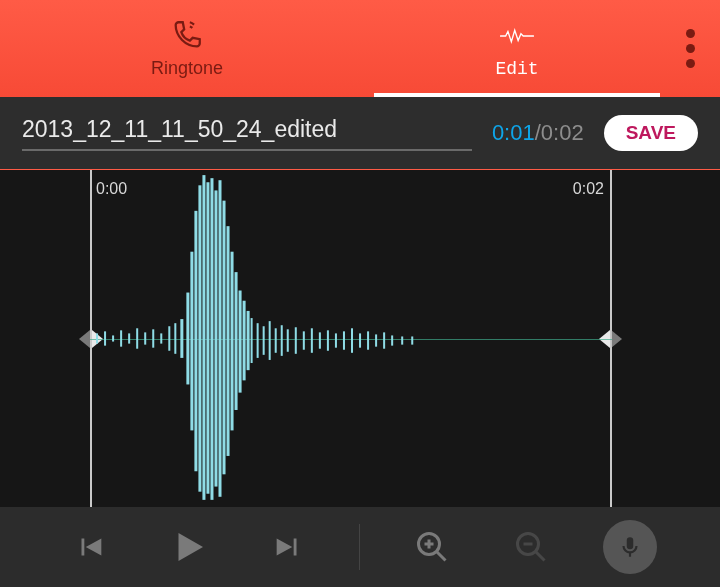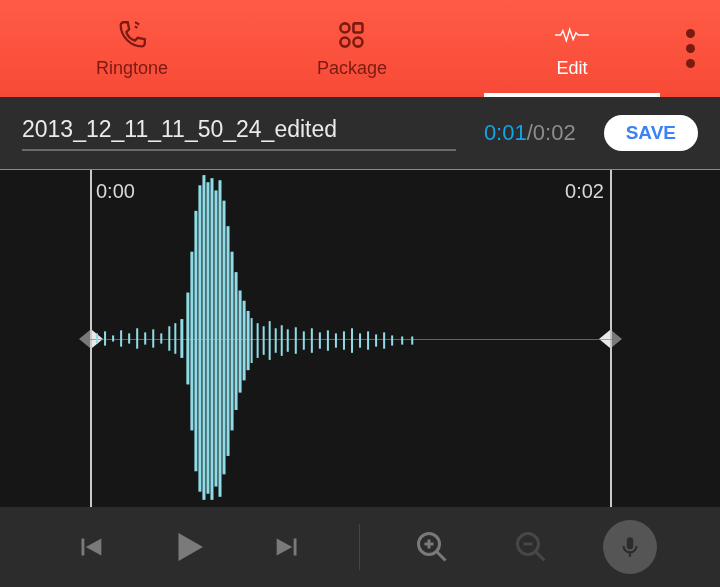--- a/index.html
+++ b/index.html
@@ -18,21 +18,21 @@
     display: flex;
     flex-direction: column;
     align-items: center;
     justify-content: center;
     gap: 6px;
     color: #7a1b12;
     position: relative;
     cursor: pointer;
     margin-left: 44px;
   }
-  .tab.active { color: #fff; }
+  .tab.active { color: #fff; font-family: Liberation Mono, monospace; }
   .tab.active::after {
     content: "";
     position: absolute;
     left: 0; right: 0; bottom: 0;
     height: 4px;
     background: #fff;
   }
   .tab .icon { width: 34px; height: 34px; display:flex; align-items:center; justify-content:center; }
   .tab .label { font-size: 18px; font-weight: 400; }
   .overflow-col {
@@ -45,58 +45,58 @@
   .dots { display: flex; flex-direction: column; gap: 6px; }
   .dots span { width: 9px; height: 9px; background:#7a1b12; border-radius:50%; display:block; }
 
   
   .filerow {
     height: 73px;
     background: #2d2d2d;
     display: flex;
     align-items: center;
     padding: 0 22px;
-    gap: 28px;
+    gap: 20px;
     border-bottom: 1px solid #ff5b46;
   }
   .filename-wrap { flex: 1; }
   .filename {
     color: #eaeaea;
     font-size: 23px;
     padding-bottom: 6px;
     border-bottom: 2px solid #6a6a6a;
     display: inline-block;
     width: 100%;
   }
   .times { font-size: 22px; white-space: nowrap; }
   .t-cur { color: #0ea5e9; }
   .t-sep, .t-tot { color: #8d8d8d; }
   .savebtn {
     background: #fff;
-    color: #3b82f6;
+    color: #be185d;
     font-weight: 700;
     font-size: 19px;
     border: none;
     border-radius: 18px;
     height: 36px;
     padding: 0 22px;
     cursor: pointer;
   }
 
   
   .wave-area {
     flex: 1;
     position: relative;
     background: #161616;
   }
   .timelabel {
     position: absolute;
     top: 10px;
     color: #d8d8d8;
-    font-size: 20px;
+    font-size: 16px;
   }
   .timelabel.left { left: 96px; }
   .timelabel.right { right: 116px; }
 
   .wave-canvas {
     position: absolute;
     left: 90px;
     right: 108px;
     top: 0;
     bottom: 0;
@@ -165,31 +165,20 @@
 
   <div class="tabbar">
     <div class="tab">
       <span class="icon">
         <svg viewBox="0 0 24 24" width="34" height="34" fill="none" stroke="#7a1b12" stroke-width="1.6">
           <path d="M6 3c-1 0-2 1-2 2 0 8 7 15 15 15 1 0 2-1 2-2v-3l-5-1-2 2c-3-1-5-3-6-6l2-2-1-5H6z"></path>
           <path d="M14 3c1 .3 2 .8 3 1.6M14 6c.6.2 1.2.5 1.8 1"></path>
         </svg>
       </span>
       <span class="label">Ringtone</span>
-    </div>
-    <div class="tab">
-      <span class="icon">
-        <svg viewBox="0 0 24 24" width="34" height="34" fill="none" stroke="#7a1b12" stroke-width="1.8">
-          <circle cx="7" cy="7" r="3.2"></circle>
-          <rect x="13" y="3.8" width="6.4" height="6.4" rx="1.4"></rect>
-          <circle cx="7" cy="17" r="3.2"></circle>
-          <circle cx="16.2" cy="17" r="3.2"></circle>
-        </svg>
-      </span>
-      <span class="label">Package</span>
     </div>
     <div class="tab active">
       <span class="icon">
         <svg viewBox="0 0 60 24" width="60" height="30" fill="none" stroke="#fff" stroke-width="2.4" stroke-linecap="round">
           <path d="M1 12 H10 L14 4 L20 22 L26 2 L32 20 L37 8 L41 12 H59"></path>
         </svg>
       </span>
       <span class="label">Edit</span>
     </div>
     <div class="overflow-col">

